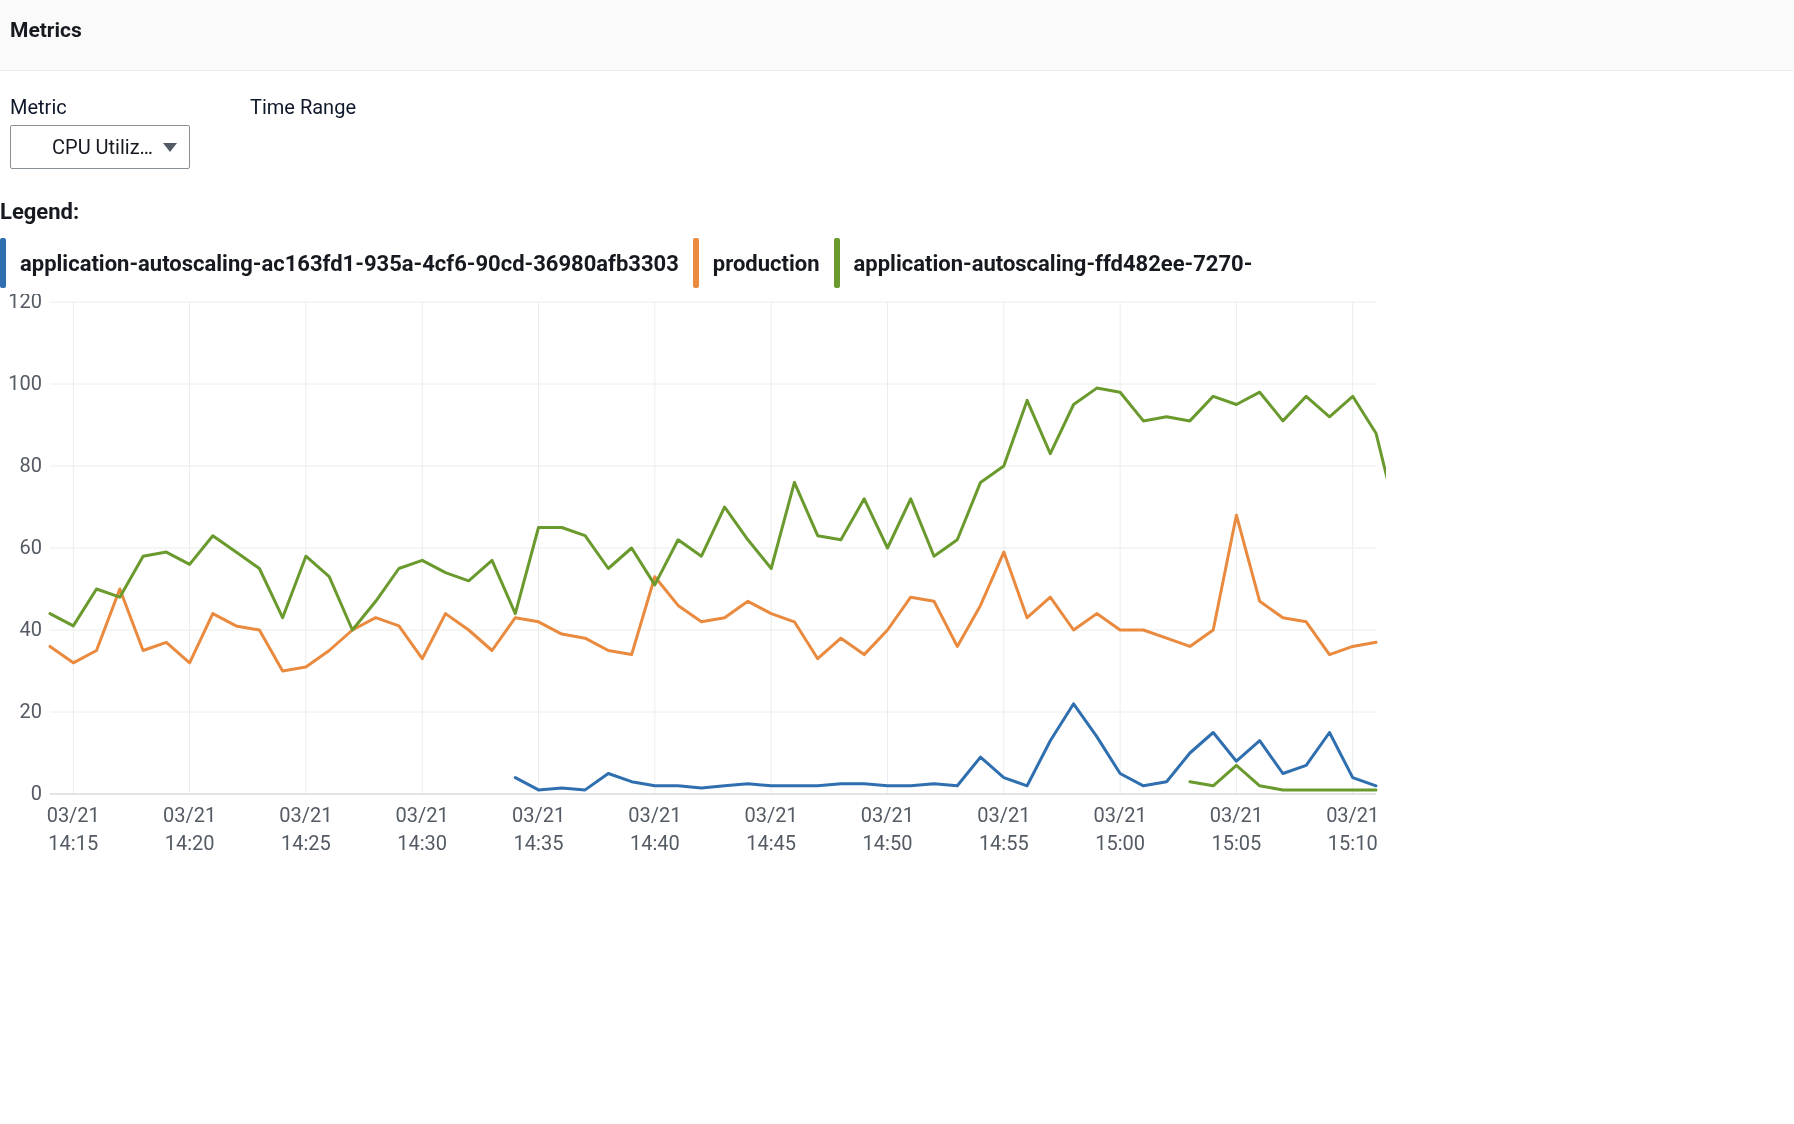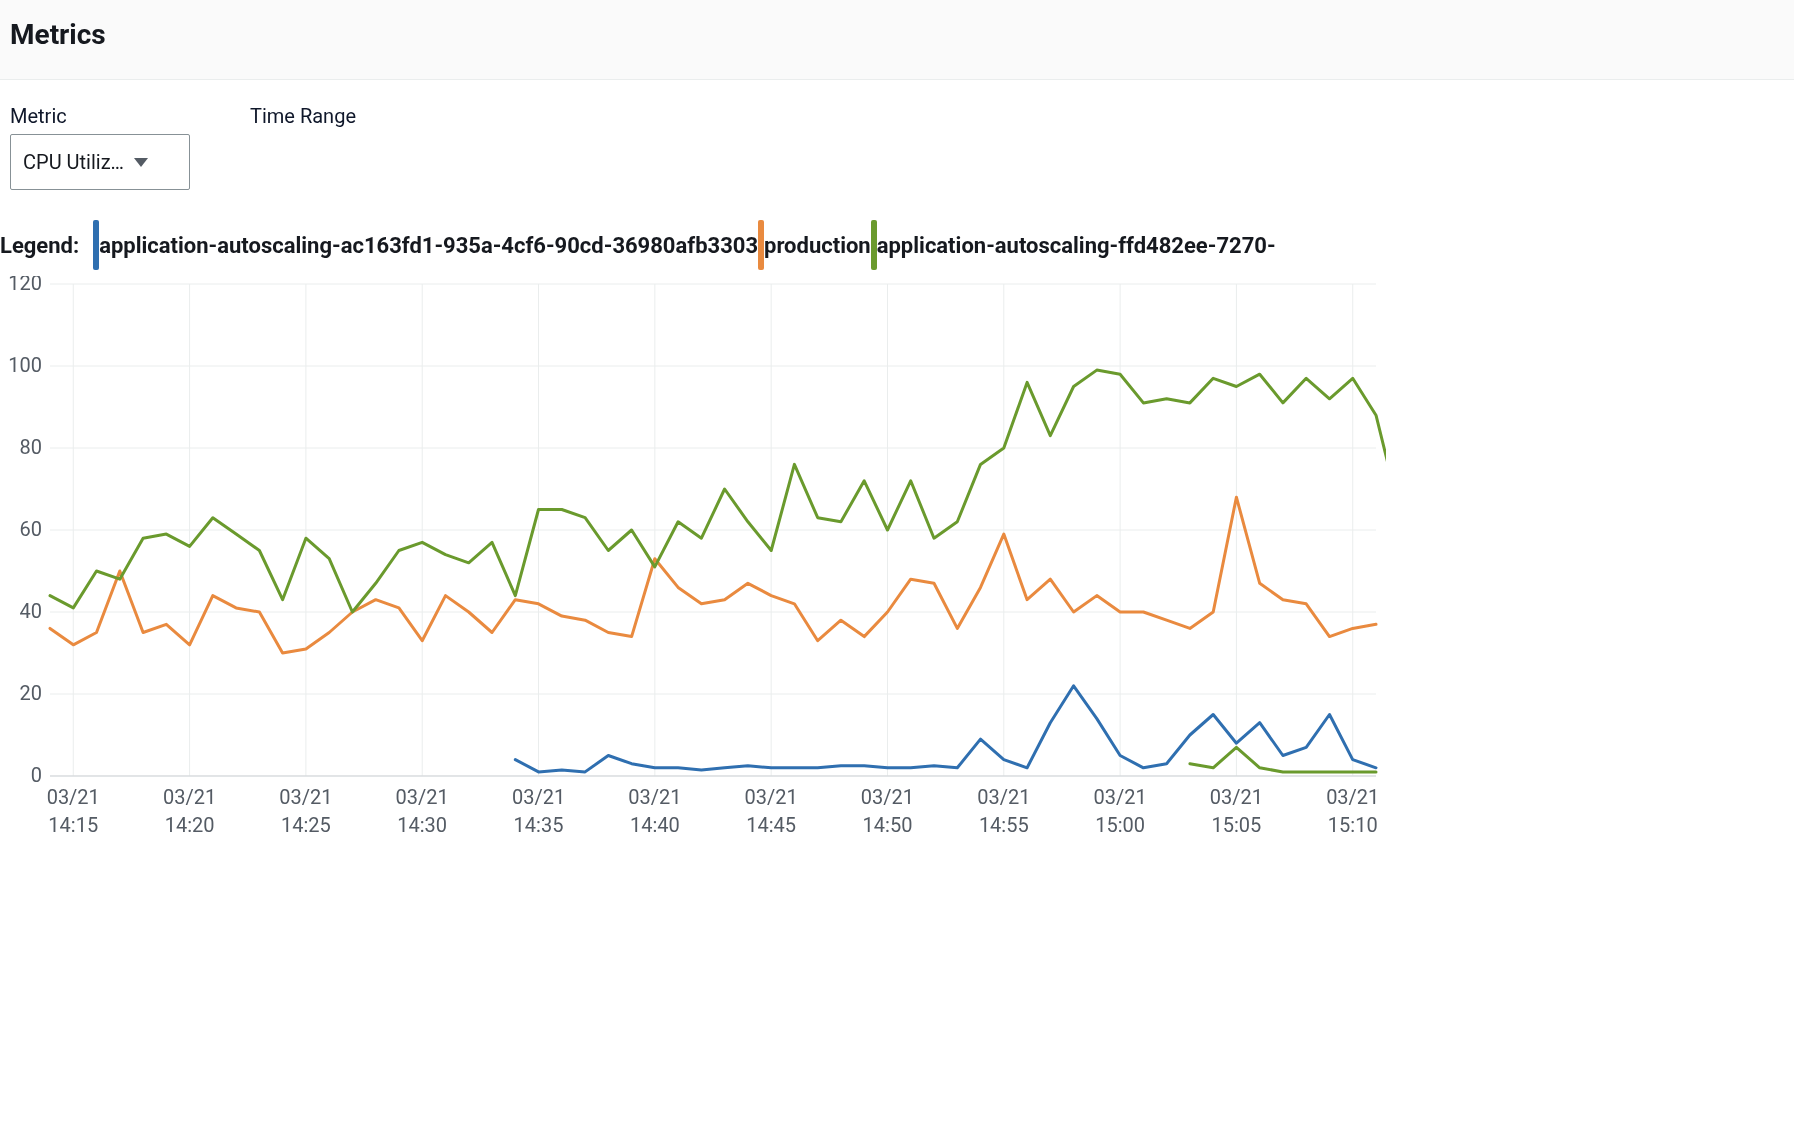--- a/index.html
+++ b/index.html
@@ -9,59 +9,60 @@
     color: #16191f;
     background: #fff;
   }
   .header {
     background: #fafafa;
     border-bottom: 1px solid #eaeded;
     padding: 18px 10px 28px 10px;
   }
   .header h1 {
     margin: 0;
-    font-size: 28px;
+    font-size: 21px;
     font-weight: 700;
   }
   .controls {
     display: flex;
     gap: 60px;
     padding: 24px 10px 10px 10px;
   }
   .control-group { display: flex; flex-direction: column; gap: 6px; }
   .control-label { font-size: 20px; color: #0f172a; }
   .select {
     display: inline-flex;
     align-items: center;
-    justify-content: flex-start;
+    justify-content: flex-end;
     border: 1px solid #879196;
     border-radius: 2px;
     padding: 8px 12px;
     font-size: 20px;
     background: #fff;
     cursor: pointer;
     min-width: 180px;
-    height: 56px;
+    height: 44px;
   }
   .select .caret {
     margin-left: 10px;
     width: 0; height: 0;
     border-left: 7px solid transparent;
     border-right: 7px solid transparent;
     border-top: 9px solid #545b64;
   }
   .legend-row {
     display: flex;
-    align-items: center;
+    align-items: flex-start;
     gap: 14px;
     padding: 20px 0 6px 0;
     font-size: 22px;
     font-weight: 700;
     white-space: nowrap;
     overflow: hidden;
+    flex-direction: column;
   }
   .legend-swatch {
     display: inline-block;
     width: 6px;
     height: 50px;
     border-radius: 2px;
   }
   .chart-wrap { position: relative; padding: 0 10px 0 6px; }
   svg { display: block; }
 </style>
@@ -80,21 +81,21 @@
       <span class="caret"></span>
     </div>
   </div>
   <div class="control-group">
     <span class="control-label">Time Range</span>
   </div>
 </div>
 
 <div class="legend-row">
   <span>Legend:</span>
-  <span id="legend-items" style="display: inline-flex; align-items: center; ">
+  <span id="legend-items" style="display: inline-flex; align-items: center; gap: 14px;">
       <span class="legend-swatch" style="background: rgb(47, 111, 176);"></span>
       <span>application-autoscaling-ac163fd1-935a-4cf6-90cd-36980afb3303</span>
       <span class="legend-swatch" style="background: rgb(233, 138, 63);"></span>
       <span>production</span>
       <span class="legend-swatch" style="background: rgb(106, 154, 45);"></span>
       <span>application-autoscaling-ffd482ee-7270-</span>
     </span>
 </div>
 
 <div class="chart-wrap">

